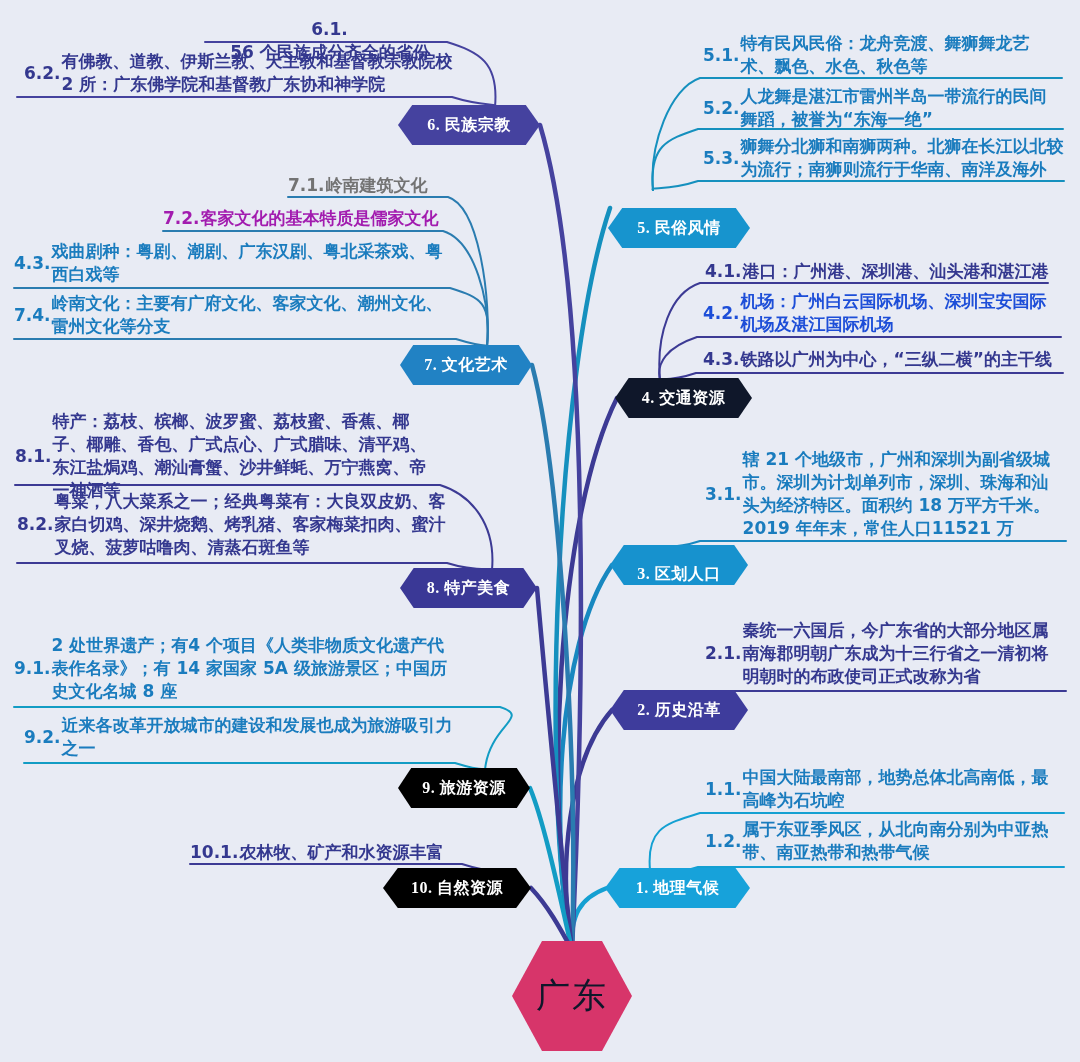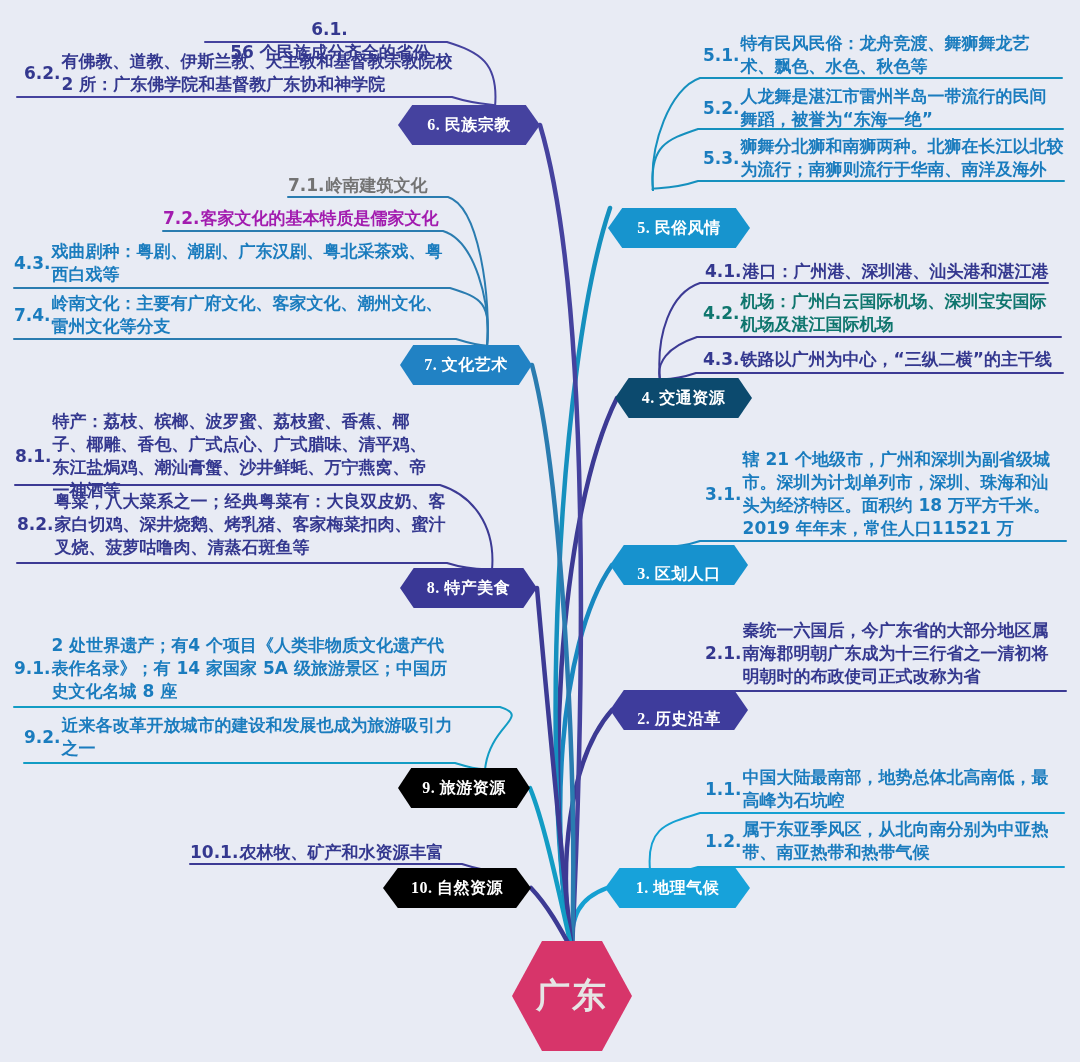--- a/index.html
+++ b/index.html
@@ -23,21 +23,21 @@
     clip-path:polygon(0 50%,10% 0,90% 0,100% 50%,90% 100%,10% 100%);
     white-space:nowrap;
     letter-spacing:0.5px;
     cursor:default;
     font-family:Liberation Serif, serif;
   }
   .root{
     position:absolute;
     left:512px;top:941px;width:120px;height:110px;
     display:flex;align-items:center;justify-content:center;
-    color:#e5e5e5;font-weight:bold;font-size:34px;
+    color:#0f172a;font-weight:normal;font-size:34px;
     clip-path:polygon(25% 0,75% 0,100% 50%,75% 100%,25% 100%,0 50%);
     letter-spacing:2px;
   }
   .item{
     position:absolute;
     display:flex;align-items:center;
     font-weight:bold;font-size:17px;line-height:23px;
   }
   .item .num{flex:0 0 auto;margin-right:1px;white-space:nowrap;}
   .item .txt{flex:1 1 auto;}
@@ -86,42 +86,42 @@
       <span>1. 地理气候</span>
     </div>
     <div class="item" style="left: 705px; top: 766px; width: 358px; color: rgb(26, 124, 190);">
       <span class="num">1.1.</span>
       <span class="txt">中国大陆最南部，地势总体北高南低，最高峰为石坑崆</span>
     </div>
     <div class="item" style="left: 705px; top: 818px; width: 358px; color: rgb(26, 124, 190);">
       <span class="num">1.2.</span>
       <span class="txt">属于东亚季风区，从北向南分别为中亚热带、南亚热带和热带气候</span>
     </div>
-    <div class="node" style="left: 610px; top: 690px; width: 138px; background: rgb(62, 60, 156); align-items: flex-end;">
+    <div class="node" style="left: 610px; top: 690px; width: 138px; background: rgb(62, 60, 156);">
       <span>2. 历史沿革</span>
     </div>
     <div class="item" style="left: 705px; top: 619px; width: 360px; color: rgb(52, 56, 143);">
       <span class="num">2.1.</span>
       <span class="txt">秦统一六国后，今广东省的大部分地区属南海郡明朝广东成为十三行省之一清初将明朝时的布政使司正式改称为省</span>
     </div>
     <div class="node" style="left: 610px; top: 545px; width: 138px; background: rgb(23, 146, 206); align-items: flex-end;">
       <span>3. 区划人口</span>
     </div>
     <div class="item" style="left: 705px; top: 448px; width: 360px; color: rgb(26, 124, 190);">
       <span class="num">3.1.</span>
       <span class="txt">辖 21 个地级市，广州和深圳为副省级城市。深圳为计划单列市，深圳、珠海和汕头为经济特区。面积约 18 万平方千米。2019 年年末，常住人口11521 万</span>
     </div>
-    <div class="node" style="left: 615px; top: 378px; width: 137px; background: #0c4a6e;">
+    <div class="node" style="left: 615px; top: 378px; width: 137px; background: #0f172a;">
       <span>4. 交通资源</span>
     </div>
     <div class="item" style="left: 705px; top: 260px; width: 345px; color: rgb(52, 56, 143); align-items: center;">
       <span class="num">4.1.</span>
       <span class="txt">港口：广州港、深圳港、汕头港和湛江港</span>
     </div>
-    <div class="item" style="left: 703px; top: 290px; width: 358px; color: #0f766e;">
+    <div class="item" style="left: 703px; top: 290px; width: 358px; color: #1d4ed8;">
       <span class="num">4.2.</span>
       <span class="txt">机场：广州白云国际机场、深圳宝安国际机场及湛江国际机场</span>
     </div>
     <div class="item" style="left: 703px; top: 348px; width: 362px; color: rgb(52, 56, 143);">
       <span class="num">4.3.</span>
       <span class="txt">铁路以广州为中心，“三纵二横”的主干线</span>
     </div>
     <div class="node" style="left: 608px; top: 188px; width: 142px; background: rgb(23, 148, 206); margin-top: 20px;">
       <span>5. 民俗风情</span>
     </div>

